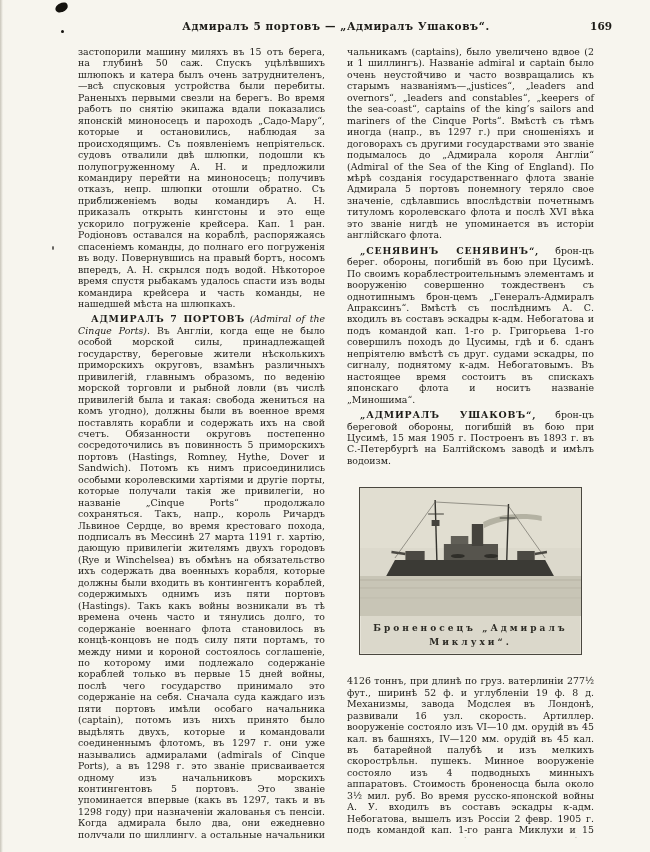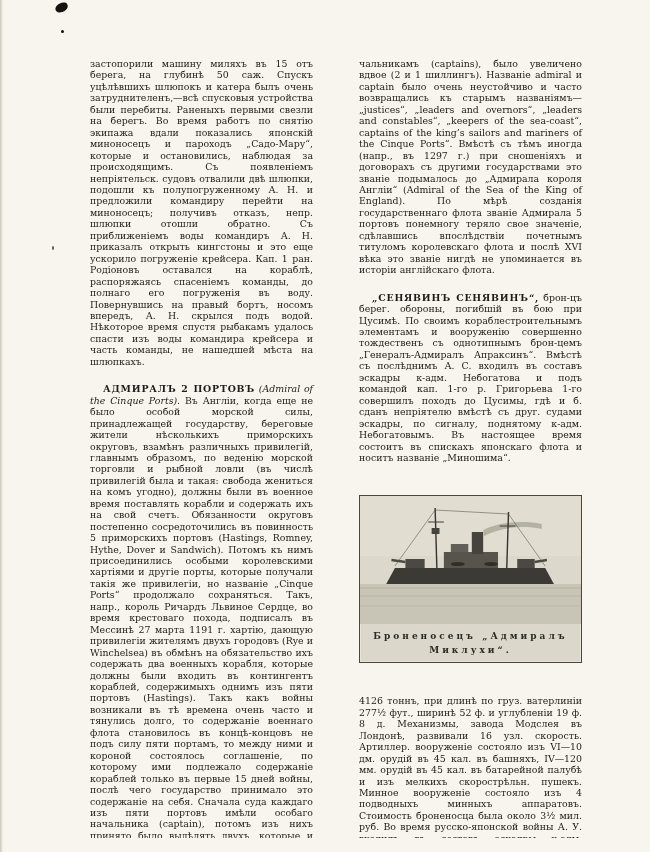--- a/index.html
+++ b/index.html
@@ -25,21 +25,21 @@
   .columns{
     position:absolute;top:42px;left:74px;width:524px;height:796px;
     display:flex;gap:14px;overflow:hidden;
   }
   .col{
     width:255px;
     font-size:9.4px;line-height:11.45px;
     text-align:justify;
     word-spacing:0.2px;
   }
-  .col p{margin:16px;}
+  .col p{margin:4px;}
   p.cont{text-indent:0;}
   p.art{text-indent:13px;margin-top:1px;}
   .art-title{font-weight:bold;letter-spacing:0.8px;}
   .art-sub{font-style:italic;}
   
   figure{margin:5px 0 4px;padding:16px;}
   .photo{
     position:relative;border:1px solid #4a473f;background:#dbd8cb;height:166px;
     box-shadow:0 0 0 1px #e6e3d8 inset;
   }
@@ -59,37 +59,45 @@
 </head>
 <body>
 
 <div class="page">
 
   <div class="artifact art-edge"></div>
   <div class="artifact art-blob"></div>
   <div class="artifact art-dot1"></div>
   <div class="artifact art-dot2"></div>
 
+  <div class="header">
+    <div class="header-title">Адмиралъ 5 портовъ — „Адмиралъ Ушаковъ“.</div>
+    <div class="page-number">169</div>
+  </div>
 
   <div class="columns">
 
     <div class="col">
       <p class="cont">застопорили машину миляхъ въ 15 отъ берега, на глубинѣ 50 саж. Спускъ уцѣлѣвшихъ шлюпокъ и катера былъ очень затруднителенъ,—всѣ спусковыя устройства были перебиты. Раненыхъ первыми свезли на берегъ. Во время работъ по снятію экипажа вдали показались японскій миноносецъ и пароходъ „Садо-Мару“, которые и остановились, наблюдая за происходящимъ. Съ появленіемъ непріятельск. судовъ отвалили двѣ шлюпки, подошли къ полупогруженному А. Н. и предложили командиру перейти на миноносецъ; получивъ отказъ, непр. шлюпки отошли обратно. Съ приближеніемъ воды командиръ А. Н. приказалъ открыть кингстоны и это еще ускорило погруженіе крейсера. Кап. 1 ран. Родіоновъ оставался на кораблѣ, распоряжаясь спасеніемъ команды, до полнаго его погруженія въ воду. Повернувшись на правый бортъ, носомъ впередъ, А. Н. скрылся подъ водой. Нѣкоторое время спустя рыбакамъ удалось спасти изъ воды командира крейсера и часть команды, не нашедшей мѣста на шлюпкахъ.</p>
       <p class="art">
-        <span class="art-title">АДМИРАЛЪ 2 ПОРТОВЪ</span>
+        <span class="art-title">АДМИРАЛЪ 7 ПОРТОВЪ</span>
         <span class="art-sub">(Admiral of the Cinque Ports).</span>
         <span>Въ Англіи, когда еще не было особой морской силы, принадлежащей государству, береговые жители нѣсколькихъ приморскихъ округовъ, взамѣнъ различныхъ привилегій, главнымъ образомъ, по веденію морской торговли и рыбной ловли (въ числѣ привилегій была и такая: свобода жениться на комъ угодно), должны были въ военное время поставлять корабли и содержать ихъ на свой счетъ. Обязанности округовъ постепенно сосредоточились въ повинность 5 приморскихъ портовъ (Hastings, Romney, Hythe, Dover и Sandwich). Потомъ къ нимъ присоединились особыми королевскими хартіями и другіе порты, которые получали такія же привилегіи, но названіе „Cinque Ports“ продолжало сохраняться. Такъ, напр., король Ричардъ Львиное Сердце, во время крестоваго похода, подписалъ въ Мессинѣ 27 марта 1191 г. хартію, дающую привилегіи жителямъ двухъ городовъ (Rye и Winchelsea) въ обмѣнъ на обязательство ихъ содержать два военныхъ корабля, которые должны были входить въ контингентъ кораблей, содержимыхъ однимъ изъ пяти портовъ (Hastings). Такъ какъ войны возникали въ тѣ времена очень часто и тянулись долго, то содержаніе военнаго флота становилось въ концѣ-концовъ не подъ силу пяти портамъ, то между ними и короной состоялось соглашеніе, по которому ими подлежало содержаніе кораблей только въ первые 15 дней войны, послѣ чего государство принимало это содержаніе на себя. Сначала суда каждаго изъ пяти портовъ имѣли особаго начальника (captain), потомъ изъ нихъ принято было выдѣлять двухъ, которые и командовали соединеннымъ флотомъ, въ 1297 г. они уже назывались адмиралами (admirals of Cinque Ports), а въ 1298 г. это званіе присваивается одному изъ начальниковъ морскихъ контингентовъ 5 портовъ. Это званіе упоминается впервые (какъ въ 1297, такъ и въ 1298 году) при назначеніи жалованья съ пенсіи. Когда адмирала было два, они ежедневно получали по шиллингу, а остальные начальники (captains) по полшиллинга. Черезъ годъ, когда адмиралъ сталъ одинъ, жалованье, какъ ему, такъ и остальнымъ на-</span>
       </p>
     </div>
 
     <div class="col">
       <p class="cont">чальникамъ (captains), было увеличено вдвое (2 и 1 шиллингъ). Названіе admiral и captain было очень неустойчиво и часто возвращались къ старымъ названіямъ—„justices“, „leaders and overnors“, „leaders and constables“, „keepers of the sea-coast“, captains of the king’s sailors and mariners of the Cinque Ports“. Вмѣстѣ съ тѣмъ иногда (напр., въ 1297 г.) при сношеніяхъ и договорахъ съ другими государствами это званіе подымалось до „Адмирала короля Англіи“ (Admiral of the Sea of the King of England). По мѣрѣ созданія государственнаго флота званіе Адмирала 5 портовъ понемногу теряло свое значеніе, сдѣлавшись впослѣдствіи почетнымъ титуломъ королевскаго флота и послѣ XVI вѣка это званіе нигдѣ не упоминается въ исторіи англійскаго флота.</p>
       <p class="art">
         <span class="art-title">„СЕНЯВИНЪ СЕНЯВИНЪ“,</span>
         <span>брон-цъ берег. обороны, погибшій въ бою при Цусимѣ. По своимъ кораблестроительнымъ элементамъ и вооруженію совершенно тождественъ съ однотипнымъ брон-цемъ „Генералъ-Адмиралъ Апраксинъ“. Вмѣстѣ съ послѣднимъ А. С. входилъ въ составъ эскадры к-адм. Небогатова и подъ командой кап. 1-го р. Григорьева 1-го совершилъ походъ до Цусимы, гдѣ и б. сданъ непріятелю вмѣстѣ съ друг. судами эскадры, по сигналу, поднятому к-адм. Небогатовымъ. Въ настоящее время состоитъ въ спискахъ японскаго флота и носитъ названіе „Миношима“.</span>
+      </p>
+      <p class="art">
+        <span class="art-title">„АДМИРАЛЪ УШАКОВЪ“,</span>
+        <span>брон-цъ береговой обороны, погибшій въ бою при Цусимѣ, 15 мая 1905 г. Построенъ въ 1893 г. въ С.-Петербургѣ на Балтійскомъ заводѣ и имѣлъ водоизм.</span>
       </p>
 
       <figure>
         <div class="photo">
           <svg viewBox="0 0 253 128" preserveAspectRatio="none">
             <rect x="0" y="0" width="253" height="128" fill="#dcd9cc"></rect>
             <rect x="0" y="0" width="253" height="60" fill="#e1ded1"></rect>
             <rect x="0" y="88" width="253" height="40" fill="#c8c5b6"></rect>
             <line x1="0" y1="92" x2="253" y2="92" stroke="#b3b0a1" stroke-width="1"></line>
             <line x1="0" y1="100" x2="253" y2="100" stroke="#b8b5a6" stroke-width="1"></line>

